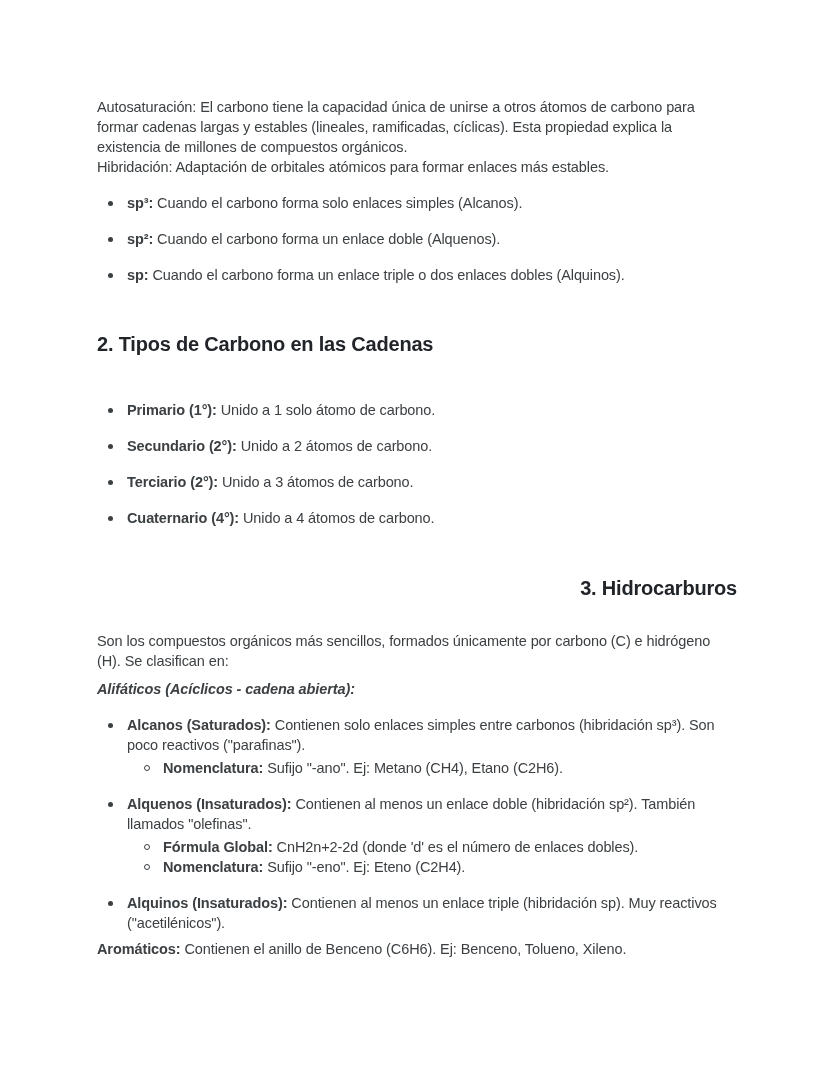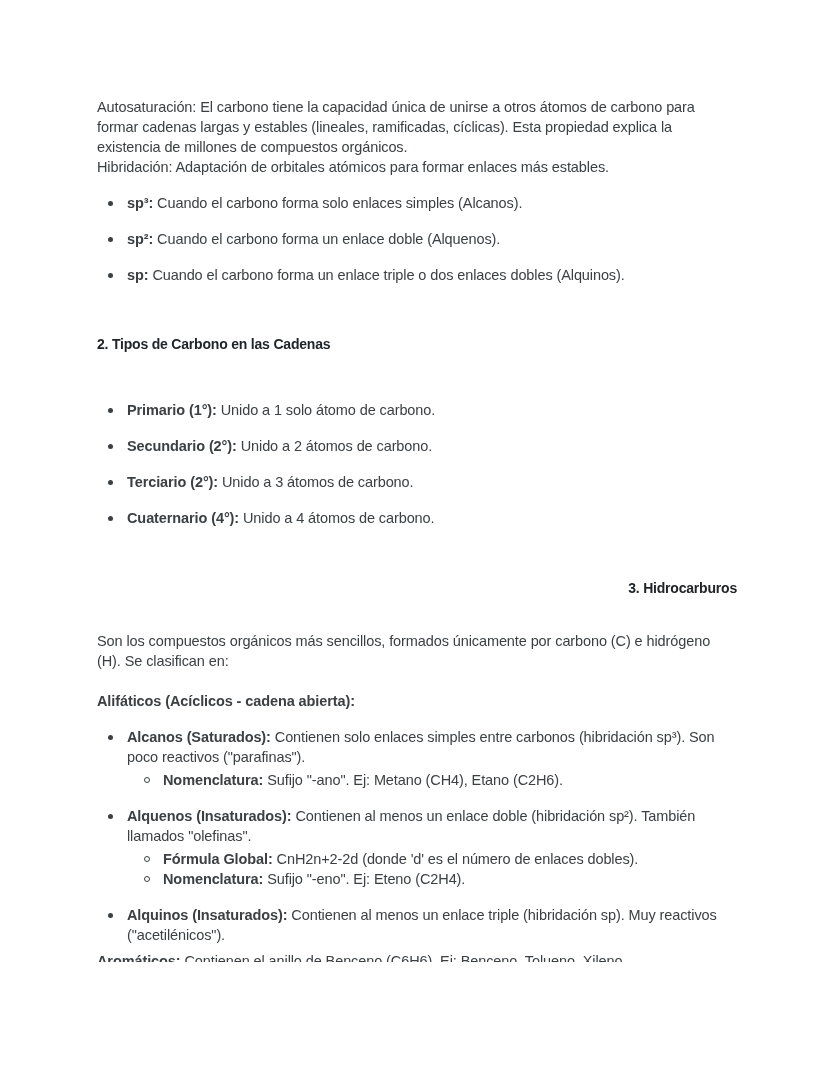--- a/index.html
+++ b/index.html
@@ -22,21 +22,21 @@
     width: 640px;
     font-size: 14.5px;
     line-height: 20px;
     letter-spacing: -0.1px;
     color: #3c4043;
   }
   p { margin: 0; }
   strong { font-weight: 700; }
   h2 {
     margin: 0;
-    font-size: 14px;
+    font-size: 20px;
     line-height: 26px;
     font-weight: 700;
     letter-spacing: -0.2px;
     color: #212428;
   }
   ul { list-style: none; margin: 0; padding: 0; }
   .l1 > li {
     position: relative;
     padding-left: 30px;
     margin-bottom: 2px;
@@ -68,21 +68,21 @@
     border-radius: 50%;
     border: 1.2px solid #3c4043;
     background: transparent;
     box-sizing: border-box;
   }
   #list-hybridization { margin-top: 4px; }
   #h-section2        { margin-top: 46px; }
   #list-carbon-types { margin-top: 43px; }
   #h-section3        { margin-top: 47px; text-align: right; }
   #p-section3-intro  { margin-top: 30px; }
-  #p-alifaticos      { margin-top: 20px; font-weight: 700; }
+  #p-alifaticos      { margin-top: 8px; font-weight: 700; font-style: italic; }
   #list-families     { margin-top: 7px; }
   #p-aromaticos      { margin-top: 6px; }
 </style>
 </head>
 <body>
 
 <div class="page">
   <div class="content">
 
     <p>Autosaturación: El carbono tiene la capacidad única de unirse a otros átomos de carbono para formar cadenas largas y estables (lineales, ramificadas, cíclicas). Esta propiedad explica la existencia de millones de compuestos orgánicos.</p>

